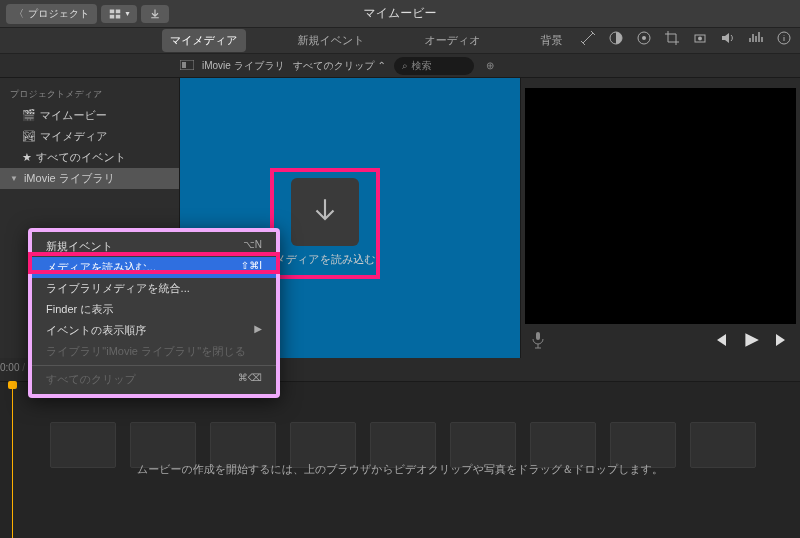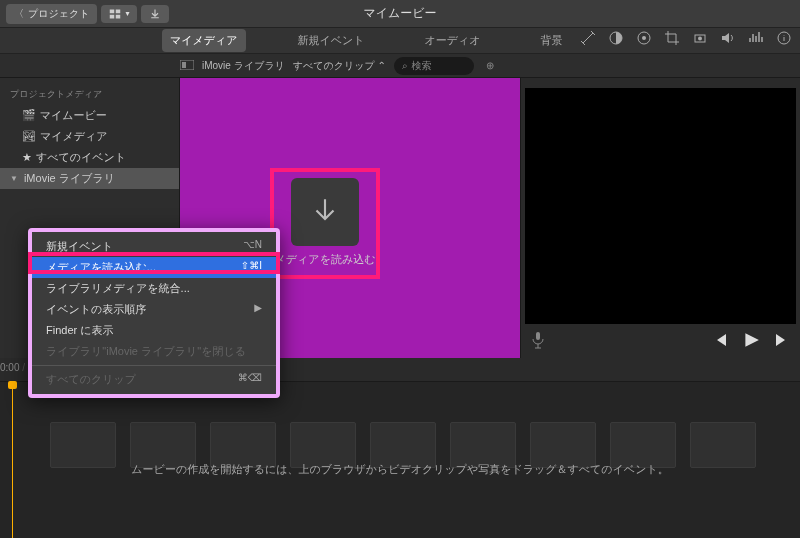--- a/index.html
+++ b/index.html
@@ -19,21 +19,21 @@
 .filterbar .sel { color: #bbb; }
 .filterbar .search { background: #1a1a1a; border-radius: 10px; padding: 2px 20px 2px 8px; color: #888; font-size: 10px; display: flex; align-items: center; gap: 4px; width: 80px; }
 
 .main { display: flex; height: 280px; }
 .sidebar { width: 180px; background: #2d2d2d; border-right: 1px solid #1a1a1a; padding: 6px 0; }
 .sidebar .section-title { color: #888; font-size: 9px; padding: 4px 10px; }
 .sidebar .item { padding: 3px 10px 3px 22px; color: #ccc; font-size: 11px; display: flex; align-items: center; gap: 4px; cursor: pointer; }
 .sidebar .item.selected { background: #555; }
 .sidebar .tri { font-size: 8px; color: #aaa; margin-left: -12px; margin-right: 2px; }
 
-.browser { flex: 1; background: #a21caf; position: relative; }
+.browser { flex: 1; background: #0369a1; position: relative; }
 .import-box { position: absolute; left: 90px; top: 90px; width: 110px; border: 4px solid #ff1b7a; }
 .import-icon { width: 68px; height: 68px; background: #3a3a3a; border-radius: 6px; margin: 6px auto 6px; display: flex; align-items: center; justify-content: center; }
 .import-label { text-align: center; color: #ccc; font-size: 11px; padding-bottom: 8px; }
 
 .preview { width: 280px; background: #2a2a2a; border-left: 1px solid #1a1a1a; display: flex; flex-direction: column; }
 .preview-video { flex: 1; background: #000; margin: 10px 4px 0 4px; }
 .preview-controls { height: 34px; display: flex; align-items: center; justify-content: space-between; padding: 0 10px; }
 .preview-controls .mic { color: #888; }
 .preview-controls .play-group { display: flex; gap: 14px; align-items: center; }
 .time-display { text-align: left; color: #888; font-size: 10px; padding: 4px 0 8px; }
@@ -201,42 +201,42 @@
     <div class="slot"></div>
     <div class="slot"></div>
     <div class="slot"></div>
     <div class="slot"></div>
     <div class="slot"></div>
     <div class="slot"></div>
     <div class="slot"></div>
     <div class="slot"></div>
     <div class="slot"></div>
   </div>
-  <div class="hint">ムービーの作成を開始するには、上のブラウザからビデオクリップや写真をドラッグ＆すべてのイベント。</div>
+  <div class="hint">ムービーの作成を開始するには、上のブラウザからビデオクリップや写真をドラッグ＆ドロップします。</div>
 </div>
 
 <div class="context-menu">
   <div class="mi">
     <span>新規イベント</span>
     <span class="sc">⌥N</span>
   </div>
   <div class="import-hl" style="left:-4px;top:20px;right:-4px;height:22px;pointer-events:none"></div>
   <div class="mi sel">
     <span>メディアを読み込む...</span>
     <span class="sc">⇧⌘I</span>
   </div>
   <div class="mi">
     <span>ライブラリメディアを統合...</span>
   </div>
   <div class="mi">
+    <span>Finder に表示</span>
+  </div>
+  <div class="mi">
     <span>イベントの表示順序</span>
     <span class="sc">▶</span>
-  </div>
-  <div class="mi">
-    <span>Finder に表示</span>
   </div>
   <div class="mi dis">
     <span>ライブラリ"iMovie ライブラリ"を閉じる</span>
   </div>
   <div class="sep"></div>
   <div class="mi dis">
     <span>すべてのクリップ</span>
     <span class="sc">⌘⌫</span>
   </div>
 </div>

